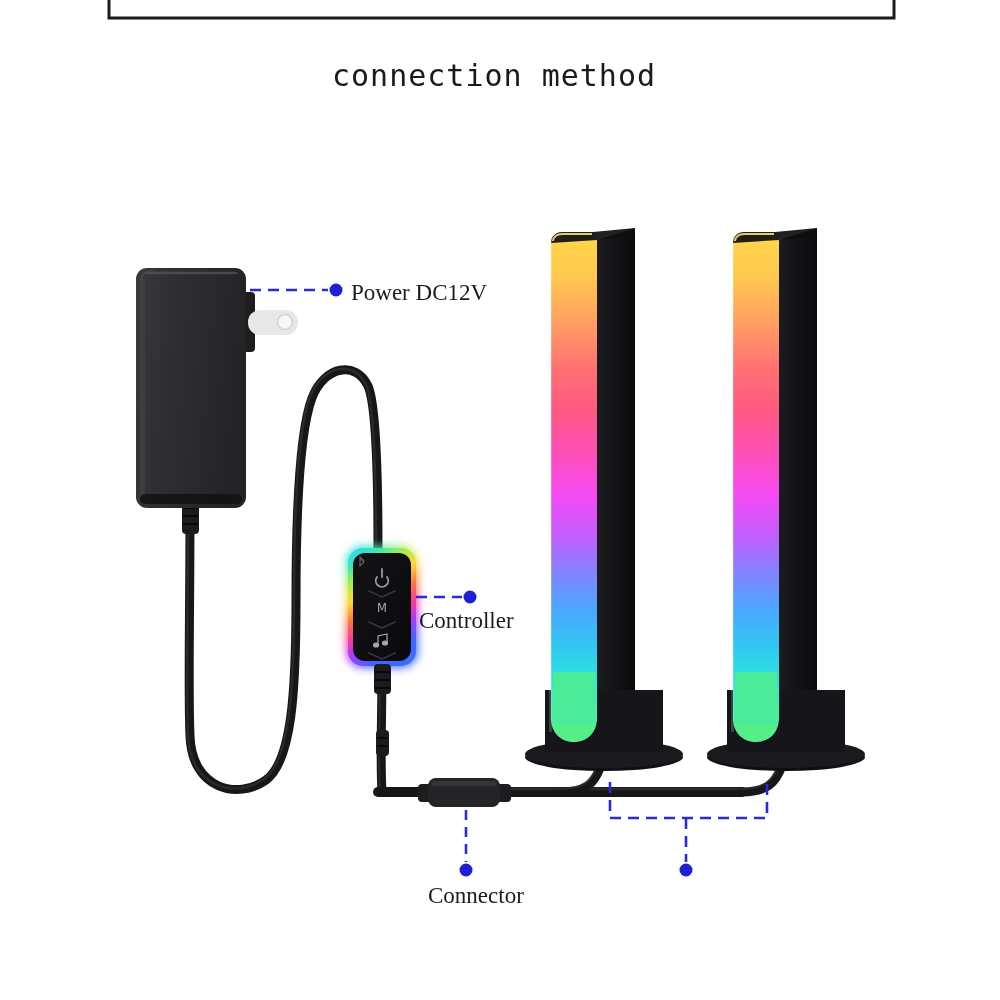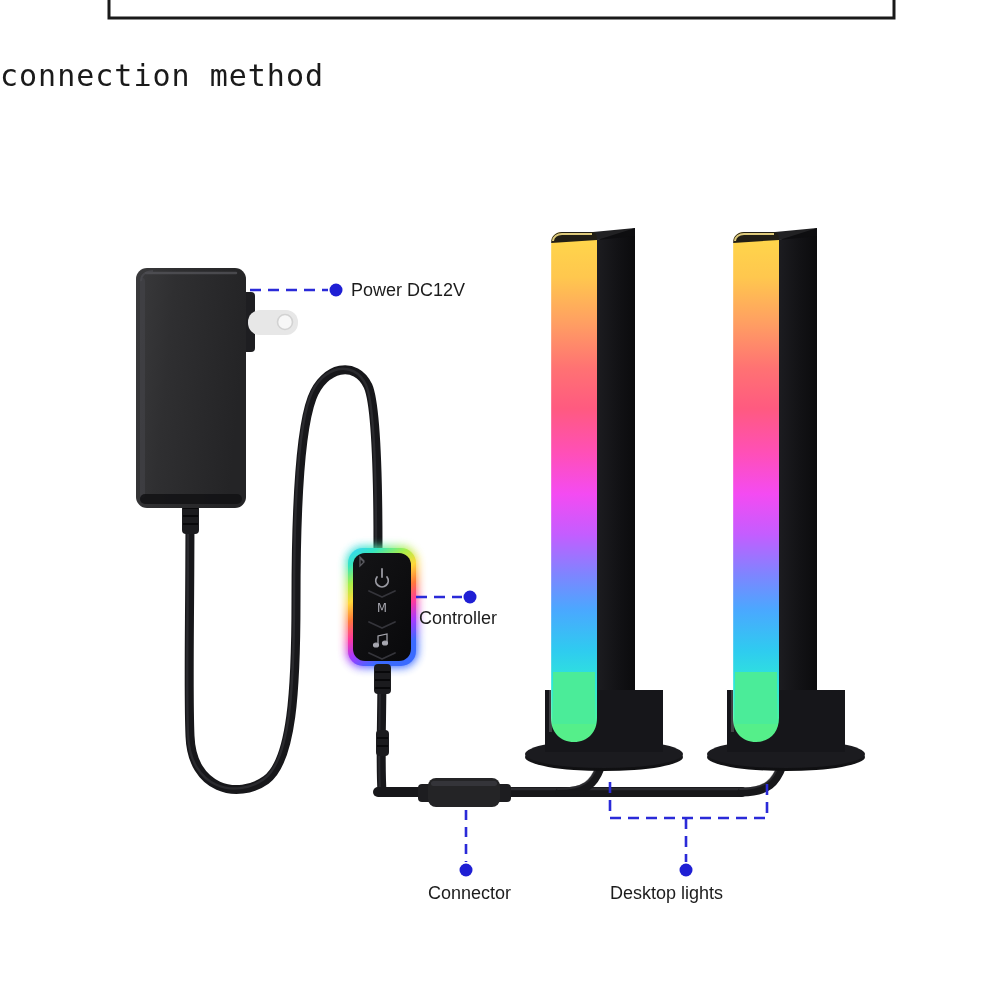--- a/index.html
+++ b/index.html
@@ -9,38 +9,38 @@
     font-family:"DejaVu Sans Mono","Liberation Mono",monospace;
     overflow:hidden;
     position:relative;
   }
   #stage{position:absolute;left:0;top:0;width:1000px;height:1000px;}
   #svg-scene{position:absolute;left:0;top:0;width:1000px;height:1000px;}
 
   .page-title{
     position:absolute;
     left:0;top:58px;width:988px;
-    text-align:left;
+    text-align:center;
     font-family:"DejaVu Sans Mono","Liberation Mono",monospace;
     font-size:30px;
     letter-spacing:1px;
     color:#1a1a1a;
     white-space:nowrap;
   }
 
   .callout-label{
     position:absolute;
-    font-family:Liberation Sans, sans-serif;
-    font-size:18px;
+    font-family:Liberation Serif, serif;
+    font-size:23px;
     color:#1c1c1c;
     white-space:nowrap;
     letter-spacing:0px;
   }
   .lbl-power{left:351px;top:280px;}
-  .lbl-controller{left:405px;top:608px;padding-left:14px;}
+  .lbl-controller{left:419px;top:608px;}
   .lbl-connector{left:428px;top:883px;}
   .lbl-desktop{left:610px;top:883px;}
 </style>
 </head>
 <body>
 
 <div id="stage">
 
   <div class="page-title">connection method</div>
 
@@ -292,15 +292,14 @@
     </g>
 
   </svg>
 
   <div class="callout-label lbl-power">Power DC12V</div>
 
   <div class="callout-label lbl-controller">Controller</div>
 
   <div class="callout-label lbl-connector">Connector</div>
 
-  <div class="callout-label lbl-desktop">Desktop lights</div>
 
 </div>
 
 </body></html>

